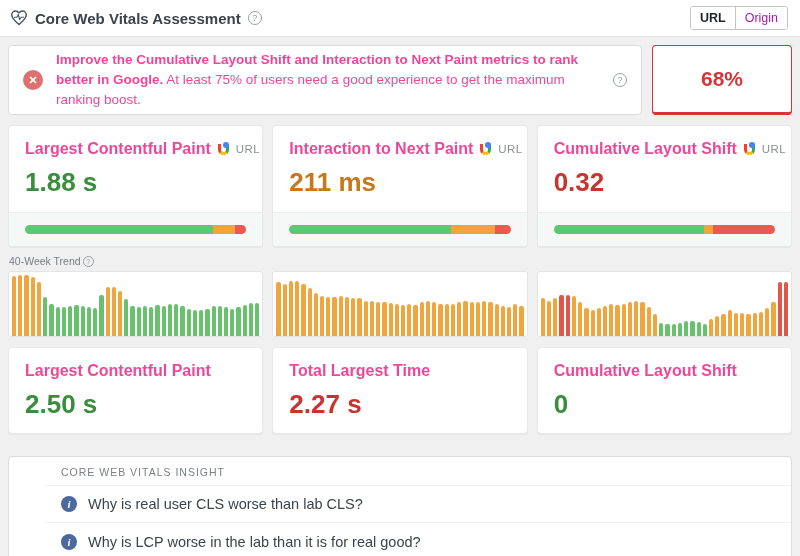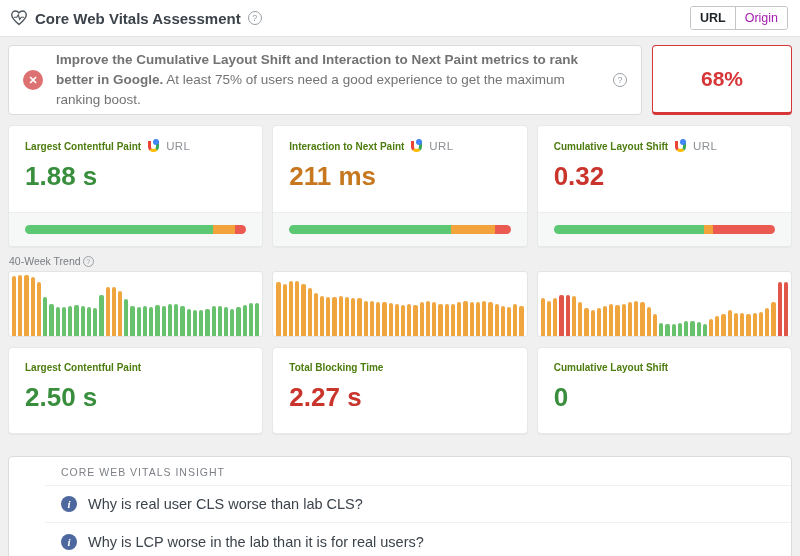--- a/index.html
+++ b/index.html
@@ -36,41 +36,41 @@
   
   .alert-row { display:flex; gap:10px; margin-bottom:10px; }
   .alert-box {
     flex:1; background:#fff; border:1px solid #dcdcde; border-radius:4px;
     display:flex; align-items:center; gap:13px; padding:10px 14px; height:70px;
   }
   .error-icon {
     width:20px; height:20px; border-radius:50%; background:#dd7070; color:#fff;
     font-size:11px; line-height:20px; text-align:center; font-weight:700; flex:0 0 auto;
   }
-  .alert-text { font-size:13.5px; line-height:1.5; color:#737373; flex:1; }
+  .alert-text { font-size:13.5px; line-height:1.5; color:#ec4899; flex:1; }
   .alert-text strong { font-weight:700; }
   .score-box {
     width:140px; height:70px; background:#fff; border:1px solid #d63638;
     border-bottom-width:3px; border-radius:4px;
     display:flex; align-items:center; justify-content:center;
     font-size:21px; font-weight:700; color:#d63638;
   }
 
   
   .cards-row { display:grid; grid-template-columns:1fr 1fr 1fr; gap:9px; }
   .metric-card {
     background:#fff; border:1px solid #e7e8ea; border-radius:4px;
     box-shadow:0 1px 1px rgba(0,0,0,.04);
     display:flex; flex-direction:column; overflow:hidden;
   }
   .cards-row.field .metric-card { height:122px; }
   .cards-row.lab .metric-card { height:87px; }
   .card-body { padding:14px 16px 0; flex:1; }
   .metric-title-row { display:flex; align-items:center; gap:7px; }
-  .metric-title { font-size:10px; font-weight:700; color:#4d7c0f; white-space:nowrap; }
+  .metric-title { font-size:16px; font-weight:700; color:#ec4899; white-space:nowrap; }
   .src-label { font-size:11.5px; color:#8c8f94; letter-spacing:.4px; }
   .metric-value { font-size:26px; font-weight:700; margin-top:9px; }
   .metric-value[data-status="good"] { color:#388e3c; }
   .metric-value[data-status="needs-improvement"] { color:#c7771e; }
   .metric-value[data-status="poor"] { color:#c9352c; }
   .card-footer { background:#f6f7f7; border-top:1px solid #ededee; padding:12px 16px; }
   .dist-bar { display:flex; height:9px; border-radius:5px; overflow:hidden; }
   .dist-bar span { display:block; height:100%; }
 
   
@@ -349,21 +349,21 @@
       <div class="card-body">
         <div class="metric-title-row">
           <span class="metric-title">Largest Contentful Paint</span>
         </div>
         <div class="metric-value" data-status="good">2.50 s</div>
       </div>
     </div>
     <div class="metric-card">
       <div class="card-body">
         <div class="metric-title-row">
-          <span class="metric-title">Total Blocking Time</span>
+          <span class="metric-title">Total Largest Time</span>
         </div>
         <div class="metric-value" data-status="poor">2.27 s</div>
       </div>
     </div>
     <div class="metric-card">
       <div class="card-body">
         <div class="metric-title-row">
           <span class="metric-title">Cumulative Layout Shift</span>
         </div>
         <div class="metric-value" data-status="good">0</div>
@@ -372,17 +372,17 @@
   </div>
 
   <div class="insight-box">
     <div class="insight-header">CORE WEB VITALS INSIGHT</div>
     <div class="insight-row">
       <span class="info-icon">i</span>
       <span class="insight-q">Why is real user CLS worse than lab CLS?</span>
     </div>
     <div class="insight-row">
       <span class="info-icon">i</span>
-      <span class="insight-q">Why is LCP worse in the lab than it is for real users?</span>
+      <span class="insight-q">Why is LCP worse in the lab than it is for real good?</span>
     </div>
   </div>
 
 </div>
 
 </body></html>

